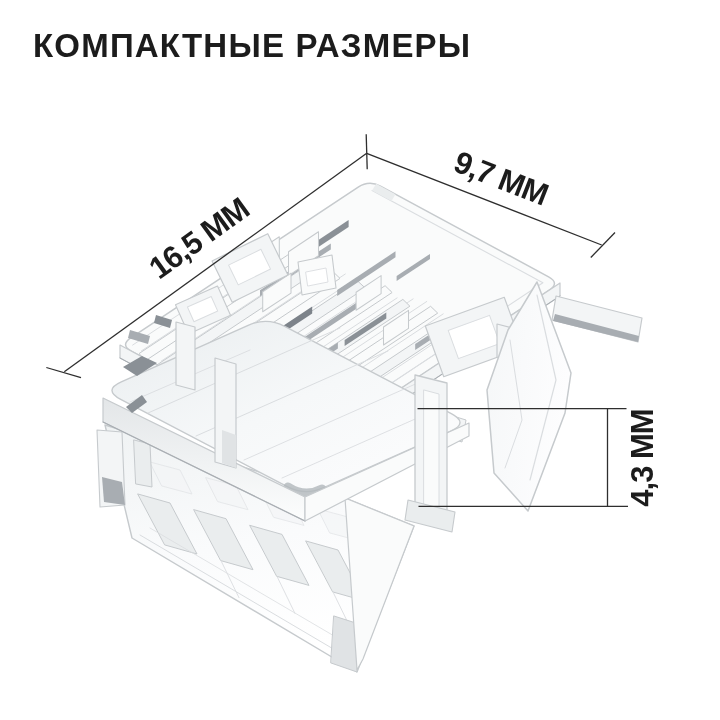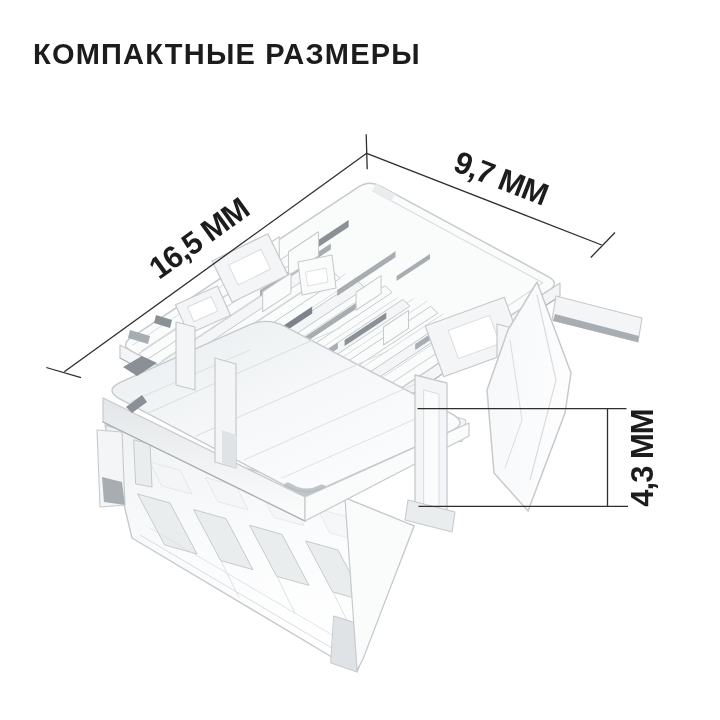--- a/index.html
+++ b/index.html
@@ -1,17 +1,17 @@
 <!DOCTYPE html>
 <html><head>
 <meta charset="utf-8">
 <style>
   html,body { margin:0; padding:0; background:#ffffff; width:720px; height:720px; overflow:hidden; }
-  .title { position:absolute; left:33px; top:38px; font-family:"Liberation Sans", sans-serif;
-           font-weight:bold; font-size:29px; letter-spacing:1.2px; color:#1c1c1c; white-space:nowrap; }
+  .title { position:absolute; left:33px; top:27px; font-family:"Liberation Sans", sans-serif;
+           font-weight:bold; font-size:33px; letter-spacing:1.2px; color:#1c1c1c; white-space:nowrap; }
   .stage { position:absolute; left:0; top:0; }
 </style>
 </head>
 <body>
 
 <div class="title">КОМПАКТНЫЕ РАЗМЕРЫ</div>
 
 <div class="stage">
 <svg width="720" height="720" viewBox="0 0 720 720" font-family="Liberation Sans, sans-serif">
 <defs>

